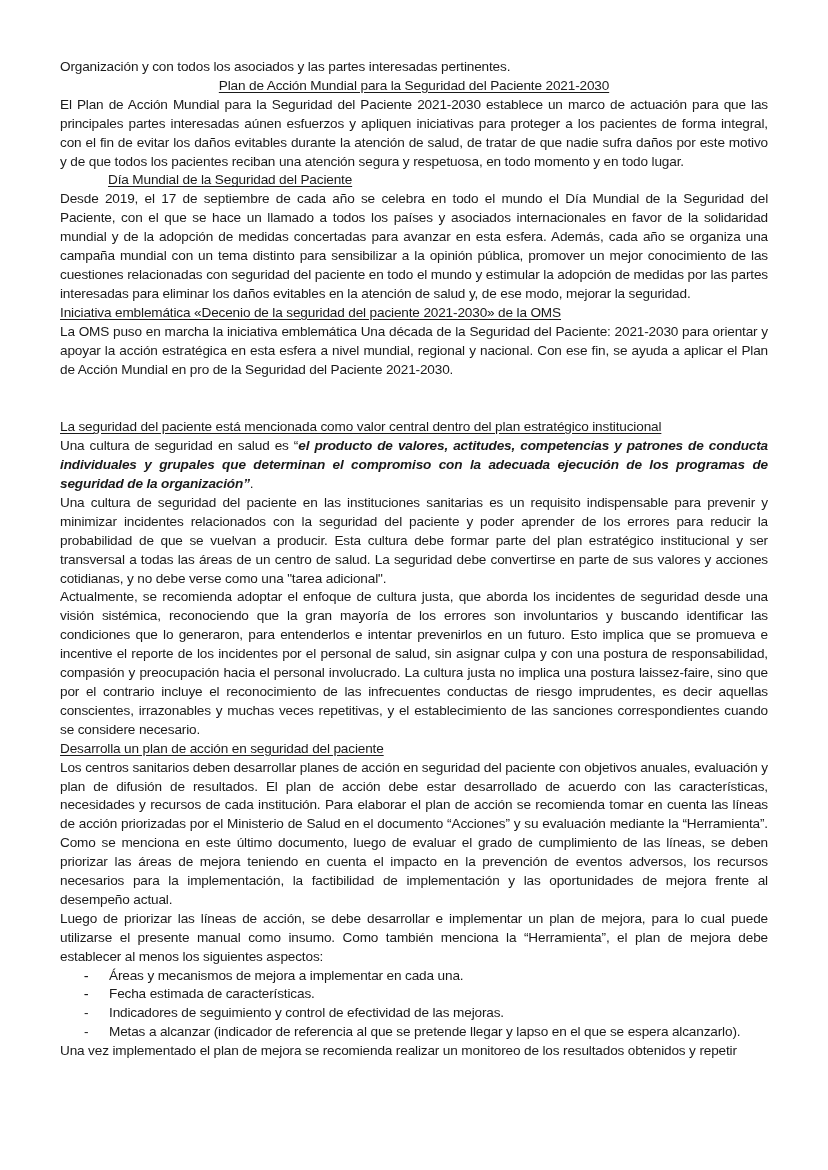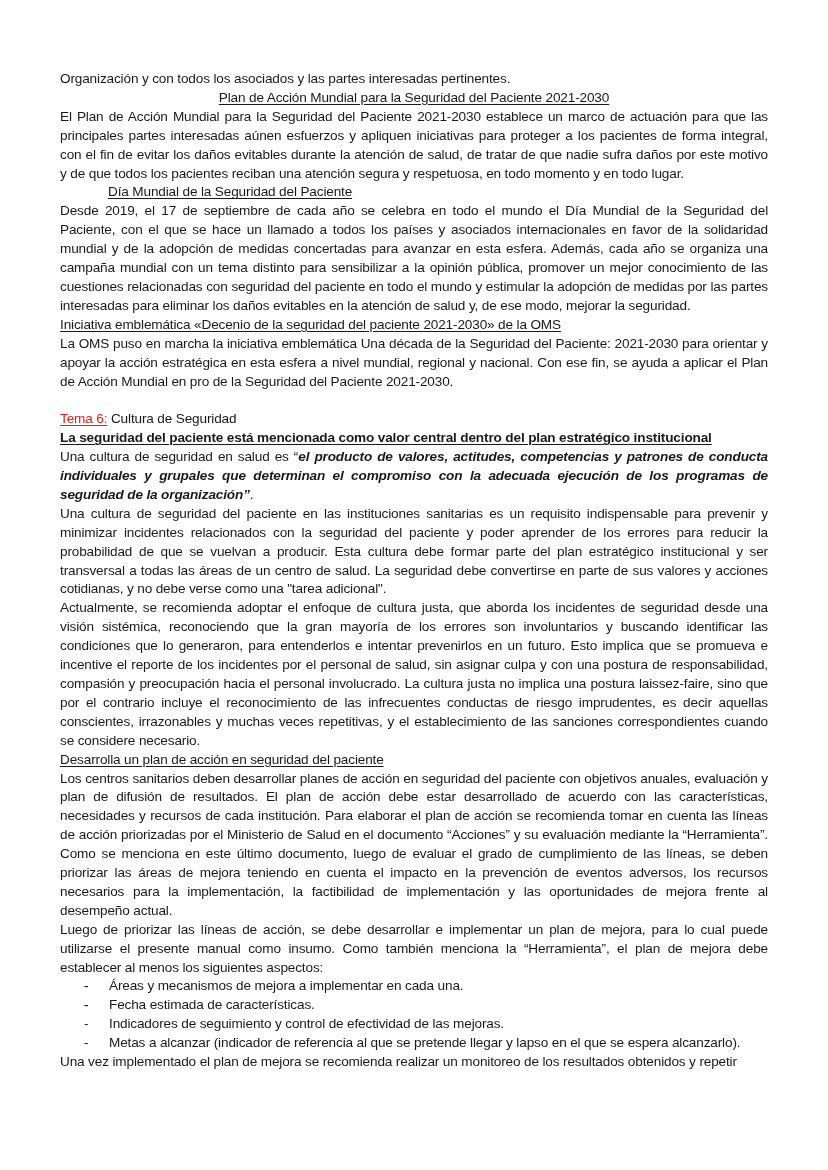--- a/index.html
+++ b/index.html
@@ -1,20 +1,20 @@
 <!DOCTYPE html>
 <html><head>
 <meta charset="utf-8">
 <style>
   html, body { margin: 0; padding: 0; background: #ffffff; }
   body { width: 828px; height: 1170px; overflow: hidden; position: relative; }
   .page {
     position: absolute;
     left: 60px;
-    top: 70px;
+    top: 58px;
     width: 708px;
     font-family: "Liberation Sans", sans-serif;
     font-size: 13.6px;
     line-height: 18.9px;
     color: #1a1a1a;
     letter-spacing: -0.15px;
   }
   p { margin: 0; text-align: justify; }
   .line { margin: 0; }
   .heading { margin: 0; text-decoration: underline; text-underline-offset: 2px; }
@@ -42,26 +42,23 @@
     <p>Desde 2019, el 17 de septiembre de cada año se celebra en todo el mundo el Día Mundial de la Seguridad del Paciente, con el que se hace un llamado a todos los países y asociados internacionales en favor de la solidaridad mundial y de la adopción de medidas concertadas para avanzar en esta esfera. Además, cada año se organiza una campaña mundial con un tema distinto para sensibilizar a la opinión pública, promover un mejor conocimiento de las cuestiones relacionadas con seguridad del paciente en todo el mundo y estimular la adopción de medidas por las partes interesadas para eliminar los daños evitables en la atención de salud y, de ese modo, mejorar la seguridad.</p>
   </div>
 
   <div>
     <h3 class="heading" style="font-size:inherit;font-weight:normal;">Iniciativa emblemática «Decenio de la seguridad del paciente 2021-2030» de la OMS</h3>
     <p>La OMS puso en marcha la iniciativa emblemática Una década de la Seguridad del Paciente: 2021-2030 para orientar y apoyar la acción estratégica en esta esfera a nivel mundial, regional y nacional. Con ese fin, se ayuda a aplicar el Plan de Acción Mundial en pro de la Seguridad del Paciente 2021-2030.</p>
   </div>
 
   <div class="blank"></div>
 
-  <h2 class="line" style="font-size:inherit;font-weight:normal;">
-    <span class="tema">Tema 6:</span><span> Cultura de Seguridad</span>
-  </h2>
 
   <div>
-    <h3 class="heading" style="font-size:inherit;font-weight:bold;">La seguridad del paciente está mencionada como valor central dentro del plan estratégico institucional</h3>
+    <h3 class="heading" style="font-size:inherit;font-weight:normal;margin-top:20px;">La seguridad del paciente está mencionada como valor central dentro del plan estratégico institucional</h3>
     <p><span>Una cultura de seguridad en salud es “</span><span class="quote-em">el producto de valores, actitudes, competencias y patrones de conducta individuales y grupales que determinan el compromiso con la adecuada ejecución de los programas de seguridad de la organización”</span><span>.</span></p>
     <p>Una cultura de seguridad del paciente en las instituciones sanitarias es un requisito indispensable para prevenir y minimizar incidentes relacionados con la seguridad del paciente y poder aprender de los errores para reducir la probabilidad de que se vuelvan a producir. Esta cultura debe formar parte del plan estratégico institucional y ser transversal a todas las áreas de un centro de salud. La seguridad debe convertirse en parte de sus valores y acciones cotidianas, y no debe verse como una "tarea adicional".</p>
     <p>Actualmente, se recomienda adoptar el enfoque de cultura justa, que aborda los incidentes de seguridad desde una visión sistémica, reconociendo que la gran mayoría de los errores son involuntarios y buscando identificar las condiciones que lo generaron, para entenderlos e intentar prevenirlos en un futuro. Esto implica que se promueva e incentive el reporte de los incidentes por el personal de salud, sin asignar culpa y con una postura de responsabilidad, compasión y preocupación hacia el personal involucrado. La cultura justa no implica una postura laissez-faire, sino que por el contrario incluye el reconocimiento de las infrecuentes conductas de riesgo imprudentes, es decir aquellas conscientes, irrazonables y muchas veces repetitivas, y el establecimiento de las sanciones correspondientes cuando se considere necesario.</p>
   </div>
 
   <div>
     <h3 class="heading" style="font-size:inherit;font-weight:normal;">Desarrolla un plan de acción en seguridad del paciente</h3>
     <p>Los centros sanitarios deben desarrollar planes de acción en seguridad del paciente con objetivos anuales, evaluación y plan de difusión de resultados. El plan de acción debe estar desarrollado de acuerdo con las características, necesidades y recursos de cada institución. Para elaborar el plan de acción se recomienda tomar en cuenta las líneas de acción priorizadas por el Ministerio de Salud en el documento “Acciones” y su evaluación mediante la “Herramienta”. Como se menciona en este último documento, luego de evaluar el grado de cumplimiento de las líneas, se deben priorizar las áreas de mejora teniendo en cuenta el impacto en la prevención de eventos adversos, los recursos necesarios para la implementación, la factibilidad de implementación y las oportunidades de mejora frente al desempeño actual.</p>
     <p>Luego de priorizar las líneas de acción, se debe desarrollar e implementar un plan de mejora, para lo cual puede utilizarse el presente manual como insumo. Como también menciona la “Herramienta”, el plan de mejora debe establecer al menos los siguientes aspectos:</p>
 

